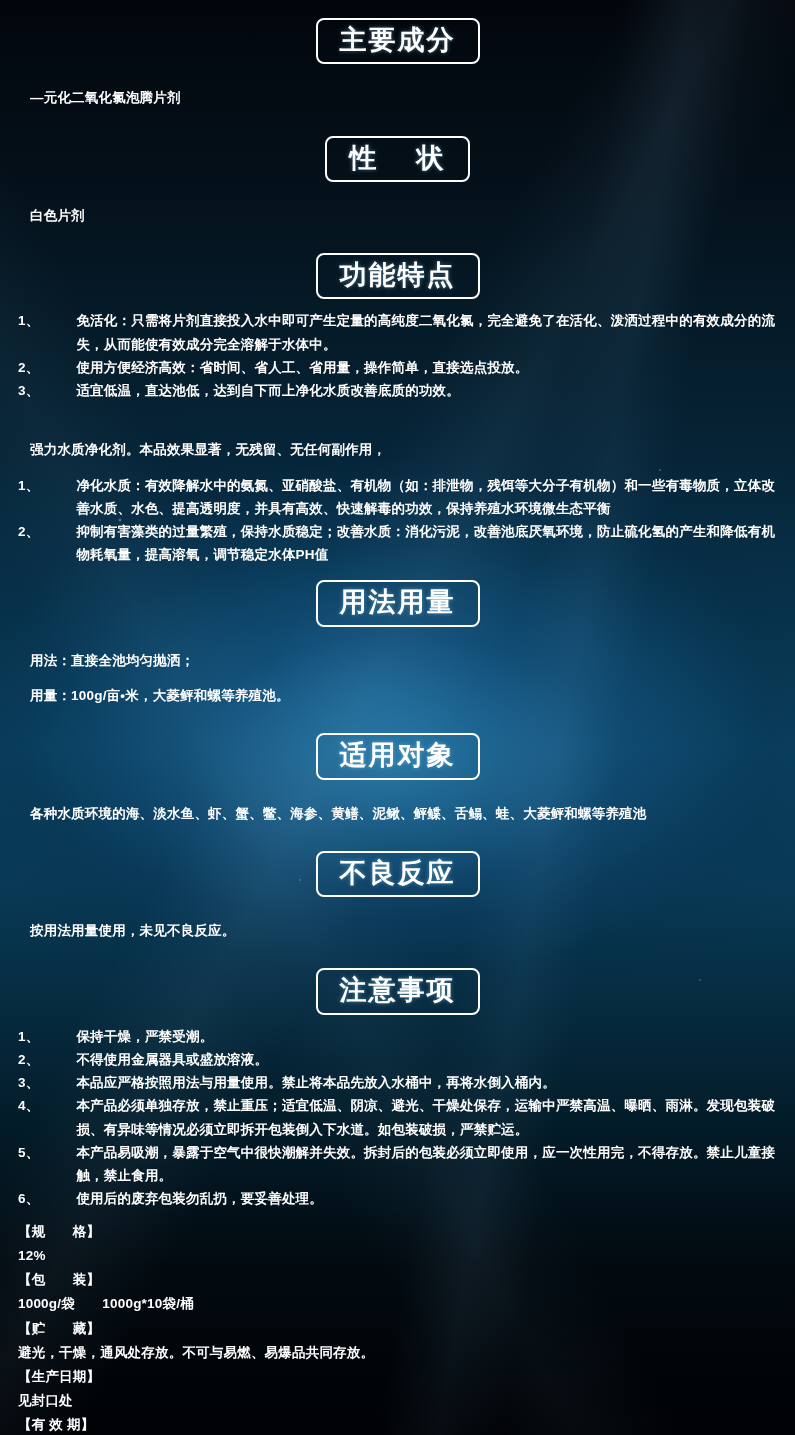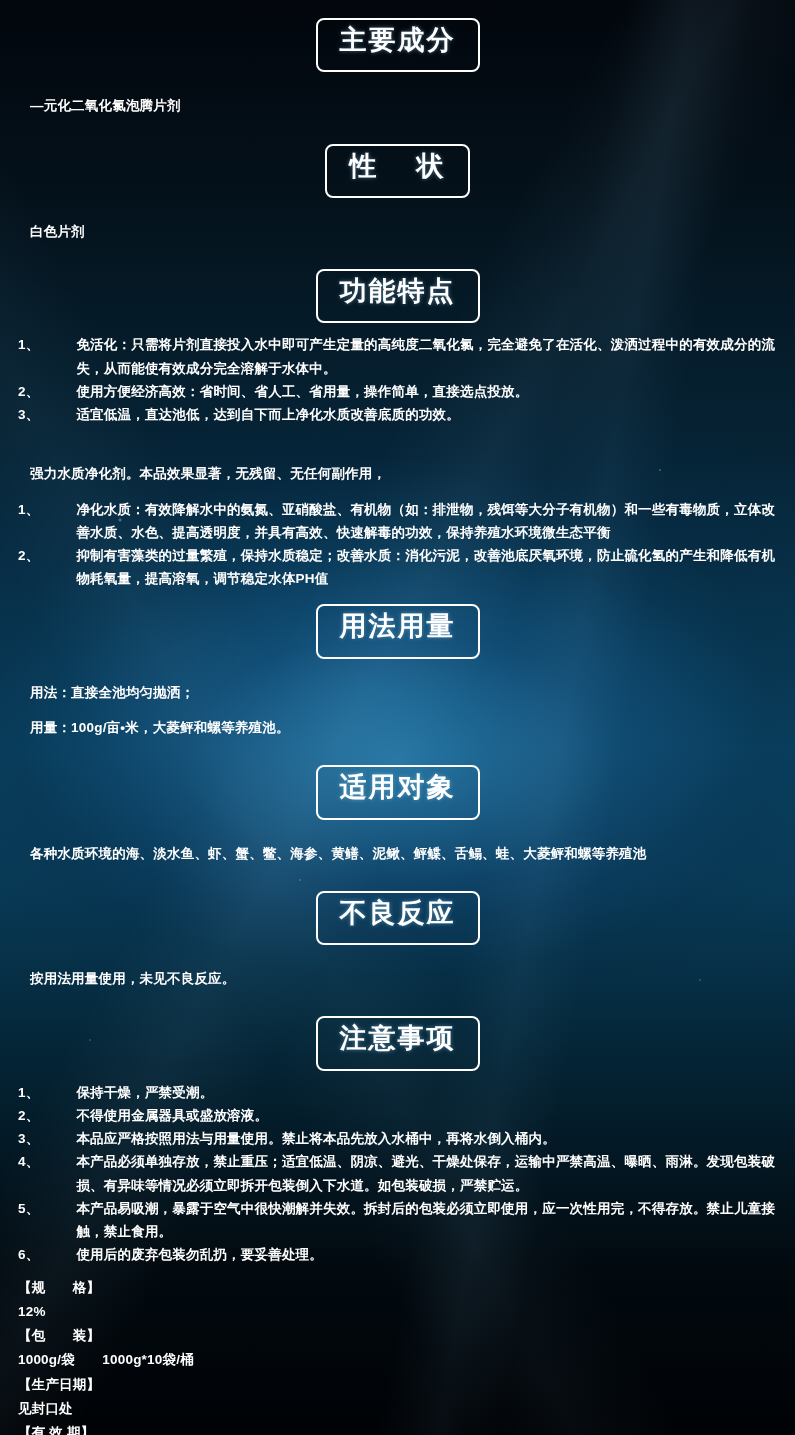--- a/index.html
+++ b/index.html
@@ -48,21 +48,21 @@
     justify-content: center;
   }
   .hd {
     display: inline-block;
     border: 2px solid #ffffff;
     border-radius: 8px;
     color: #ffffff;
     font-weight: bold;
     font-size: 27px;
     letter-spacing: 2px;
-    padding: 6px 22px 16px 22px;
+    padding: 6px 22px 8px 22px;
     line-height: 1.05;
     text-align: center;
     white-space: pre;
     text-shadow: 0 0 4px rgba(160,220,255,0.45);
   }
 
   .body-text {
     color: #ffffff;
     font-weight: bold;
     font-size: 13.5px;
@@ -220,20 +220,24 @@
     <div class="body-text specs">
       <div class="label-line">
         <span class="lbl">【规　　格】</span>
         <span class="val">12%</span>
       </div>
       <div class="label-line">
         <span class="lbl">【包　　装】</span>
         <span class="val">1000g/袋　　1000g*10袋/桶</span>
       </div>
       <div class="label-line">
+        <span class="lbl">【贮　　藏】</span>
+        <span class="val">避光，干燥，通风处存放。不可与易燃、易爆品共同存放。</span>
+      </div>
+      <div class="label-line">
         <span class="lbl">【生产日期】</span>
         <span class="val">见封口处</span>
       </div>
       <div class="label-line">
         <span class="lbl">【有 效 期】</span>
         <span class="val">二年</span>
       </div>
     </div>
 
   </div>

